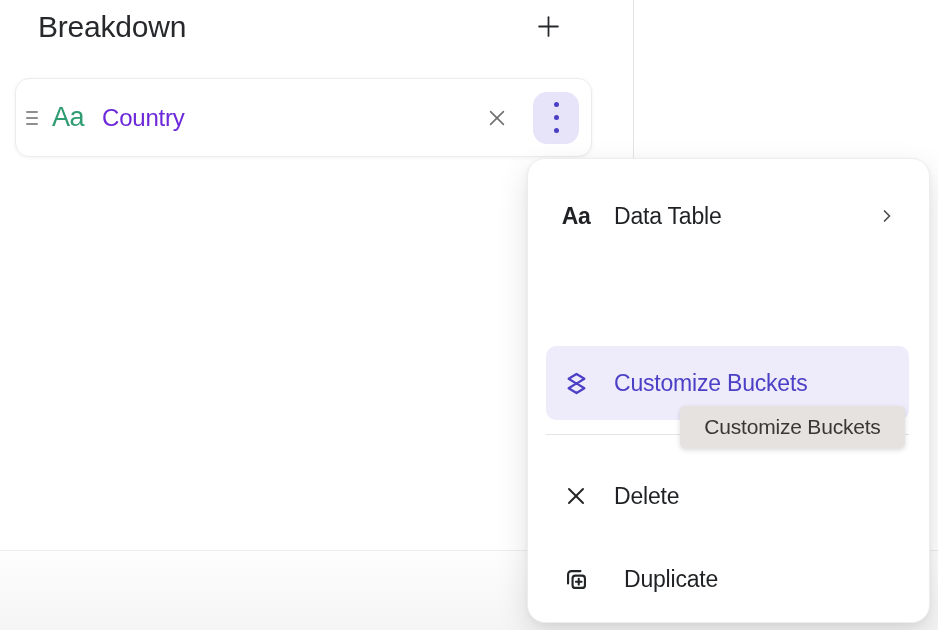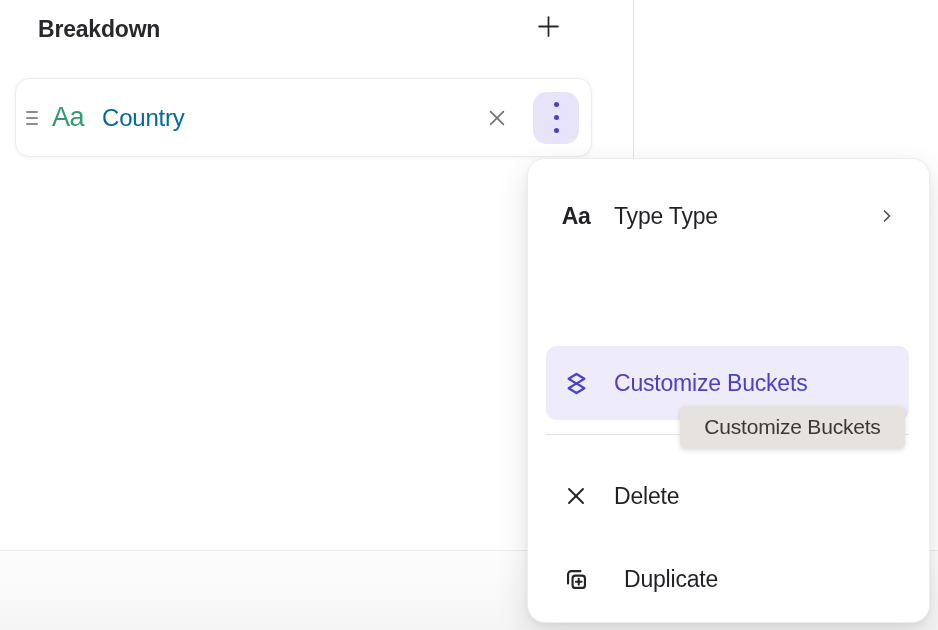--- a/index.html
+++ b/index.html
@@ -7,22 +7,22 @@
   body {
     position:relative;
     font-family:"Liberation Sans","DejaVu Sans",sans-serif;
     background:#ffffff;
     overflow:hidden;
     color:#1f2124;
   }
 
   
   .panel-title {
-    position:absolute; left:38px; top:16px;
-    font-size:23px; font-weight:700; letter-spacing:-0.2px; color:#26282b;
+    position:absolute; left:38px; top:10px;
+    font-size:30px; font-weight:400; letter-spacing:-0.2px; color:#26282b;
   }
   .add-btn {
     position:absolute; left:531px; top:9px; width:34px; height:34px;
     display:flex; align-items:center; justify-content:center;
     background:transparent; border:none; cursor:pointer;
   }
 
   .vert-divider {
     position:absolute; left:633px; top:0; width:1px; height:158px;
     background:#e4e4e4; z-index:1;
@@ -46,21 +46,21 @@
   }
   .drag-handle {
     width:12px; display:flex; flex-direction:column; gap:4px;
     margin-right:14px; cursor:grab;
   }
   .drag-handle span { display:block; width:12px; height:2px; background:#8f8f8f; border-radius:1px; }
   .type-glyph-green {
     font-size:27px; font-weight:500; color:#2f9c71; width:33px; margin-right:17px;
     letter-spacing:-0.5px;
   }
-  .field-name { font-size:24px; color:#0369a1; letter-spacing:-0.2px; }
+  .field-name { font-size:24px; color:#6d28d9; letter-spacing:-0.2px; }
   .icon-btn {
     width:36px; height:36px; display:flex; align-items:center; justify-content:center;
     background:transparent; border:none; cursor:pointer;
   }
   .remove-btn { margin-left:auto; }
   .kebab-btn {
     margin-left:18px; width:46px; height:52px; border:none; cursor:pointer;
     border-radius:14px; background:#e7e3f8;
     display:flex; flex-direction:column; align-items:center; justify-content:center; gap:8px;
   }
@@ -153,21 +153,21 @@
     </span>
   </button>
 </div>
 
 <div class="context-menu">
 
   <div class="menu-item mi-1">
     <span class="mi-icon">
       <span class="mi-glyph">Aa</span>
     </span>
-    <span>Type Type</span>
+    <span>Data Table</span>
     <span class="submenu-chevron">
       <svg width="20" height="20" viewBox="0 0 24 24" fill="none" stroke="#4b4b4b" stroke-width="2" stroke-linecap="round" stroke-linejoin="round">
         <polyline points="9,6 15,12 9,18"></polyline>
       </svg>
     </span>
   </div>
 
 
   <div class="menu-item mi-highlight">
     <span class="mi-icon">

